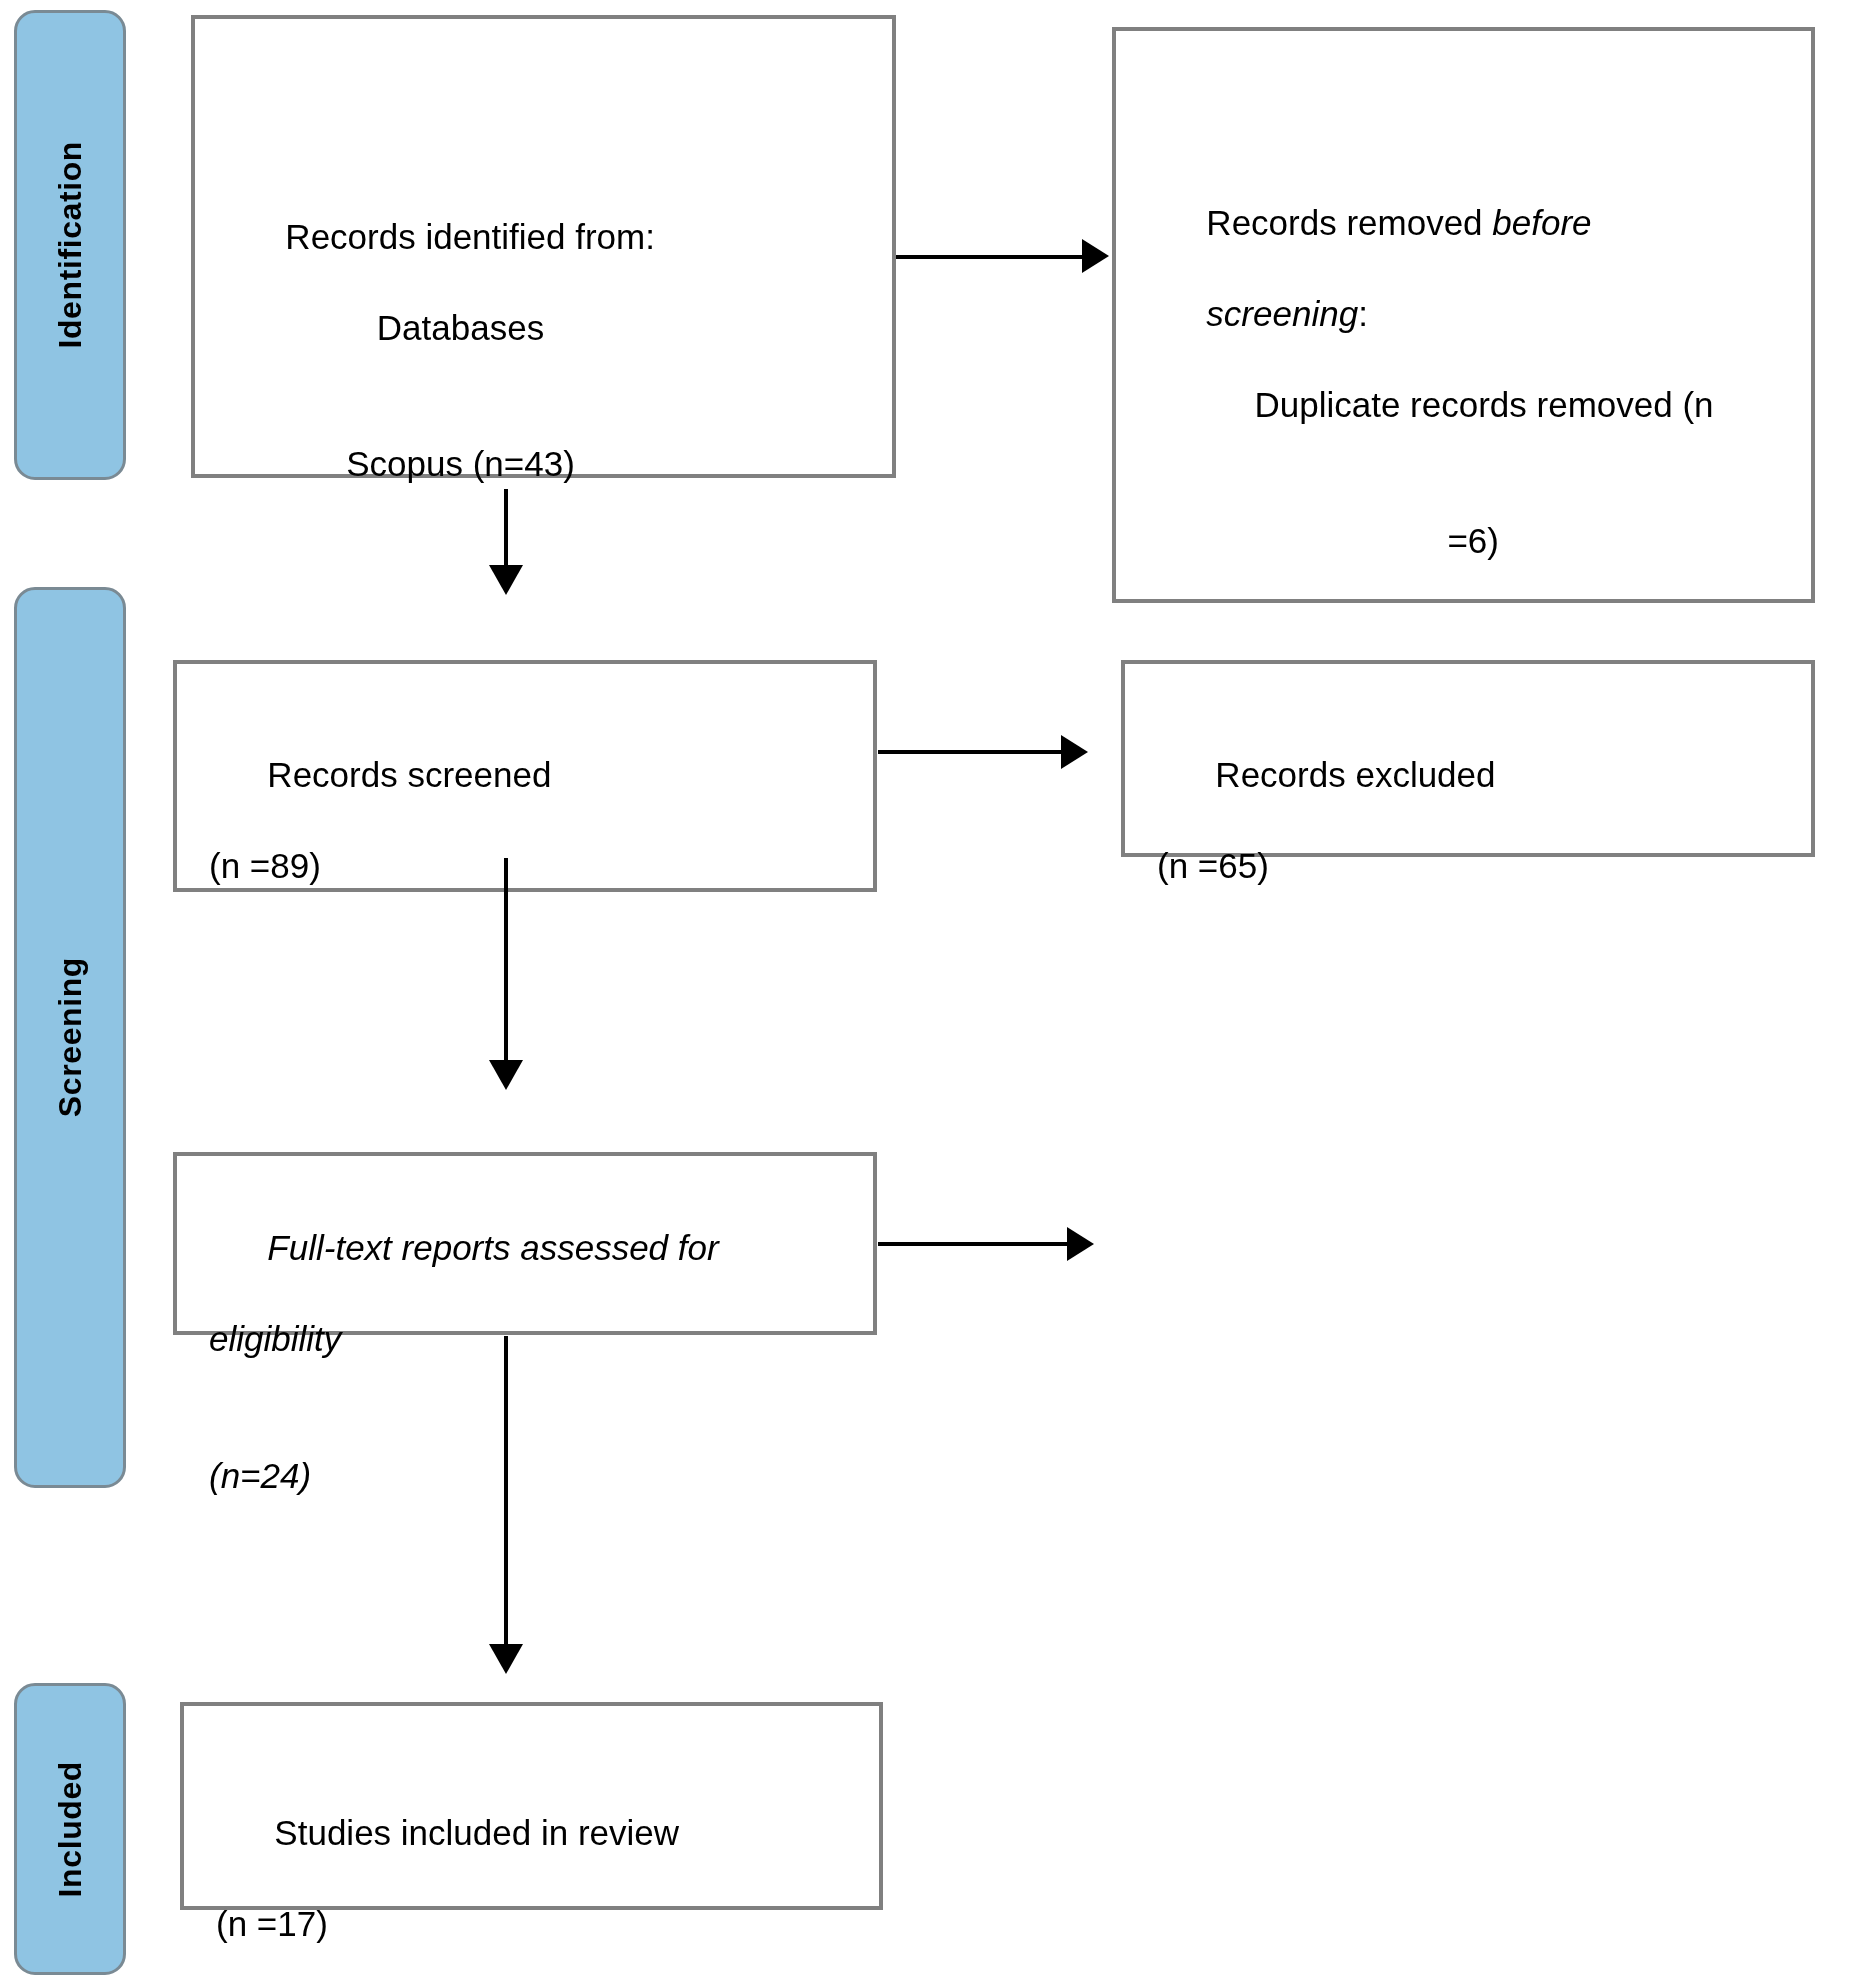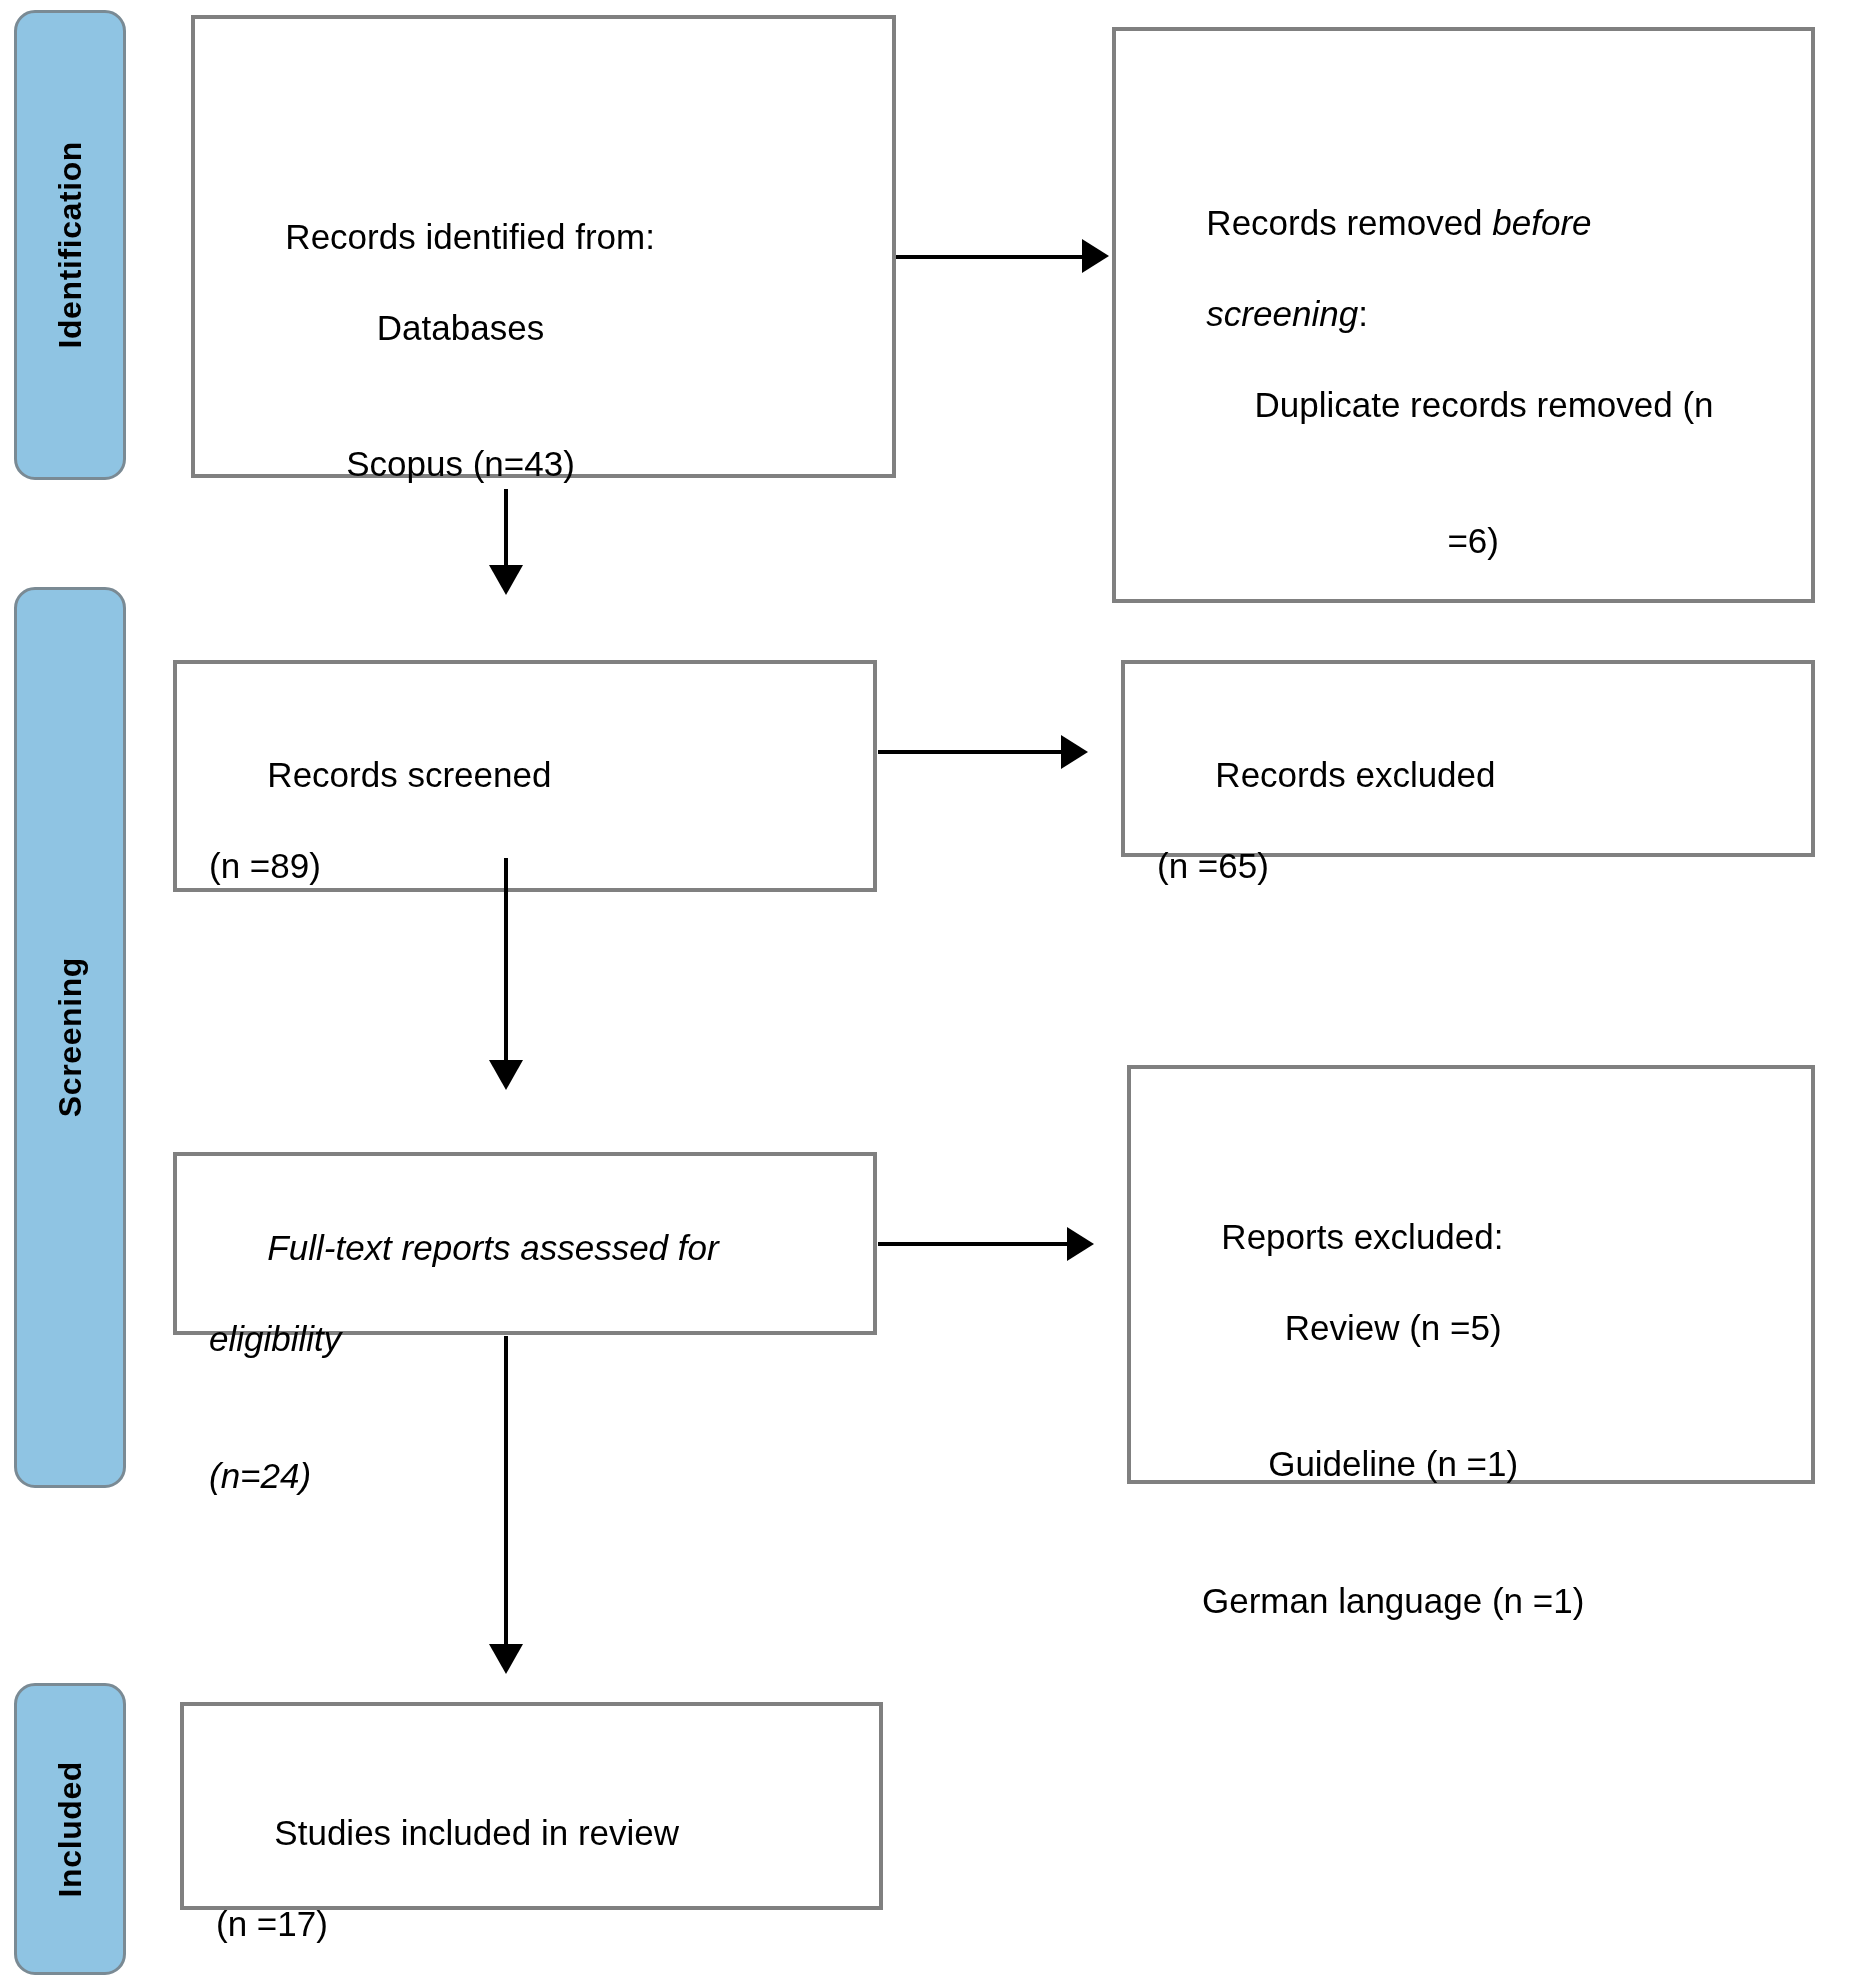--- a/index.html
+++ b/index.html
@@ -126,28 +126,20 @@
   <div class="arrow-d" style="left:489px;top:1060px;"></div>
 
   <div class="pbox" style="left:173px;top:1152px;width:704px;height:183px;font-style:italic;">
     <div class="ptext" style="top:23.6px;">
       <span>Full-text reports assessed for</span>
       <span style="display:block;">eligibility</span>
       <span style="display:block;">(n=24)</span>
     </div>
   </div>
 
-  <div class="pbox" style="left:1127px;top:1065px;width:688px;height:419px;">
-    <div class="ptext" style="top:99px;">
-      <span>Reports excluded:</span>
-      <span class="ind">Review (n =5)</span>
-      <span class="ind">Guideline (n =1)</span>
-      <span class="ind">German language (n =1)</span>
-    </div>
-  </div>
 
   <div class="h-line" style="left:878px;top:1242px;width:189px;"></div>
   <div class="arrow-r" style="left:1067px;top:1227px;"></div>
 
   <div class="v-line" style="left:504px;top:1336px;height:311px;"></div>
   <div class="arrow-d" style="left:489px;top:1644px;"></div>
 
   <div class="pbox" style="left:180px;top:1702px;width:703px;height:208px;">
     <div class="ptext" style="top:58px;">
       <span>Studies included in review</span>

